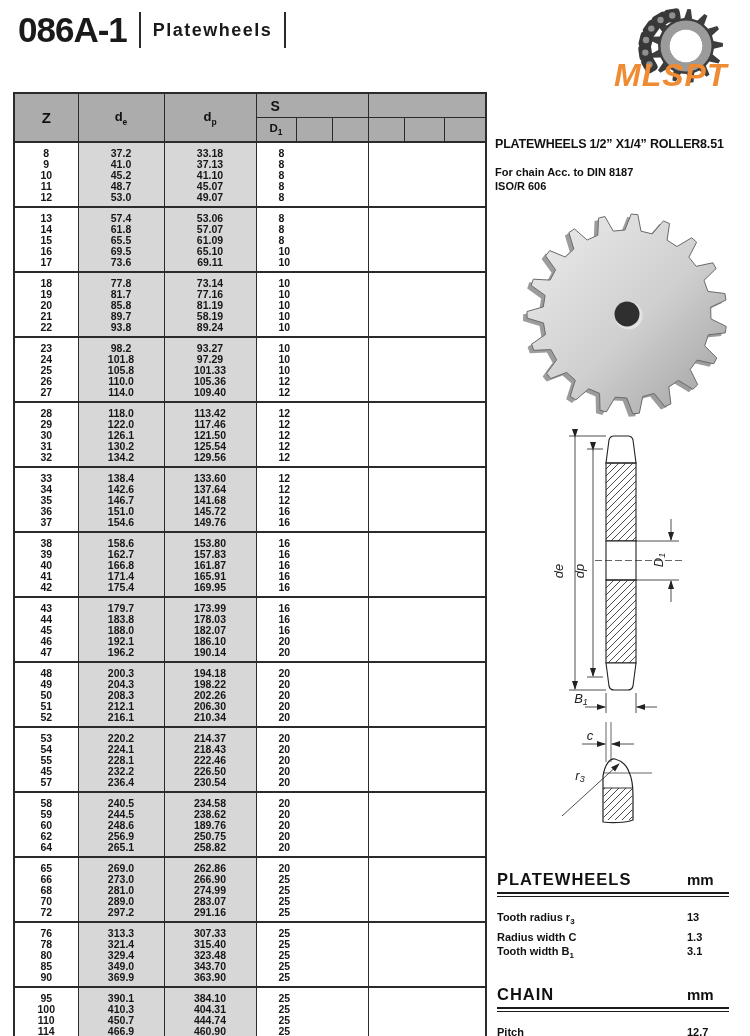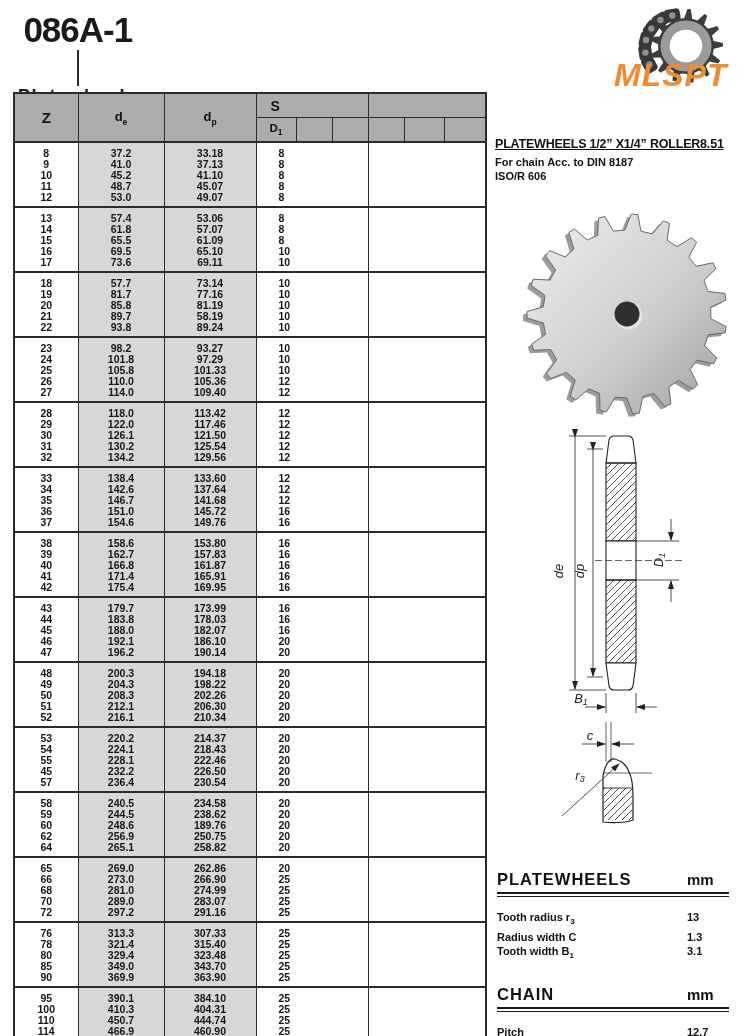--- a/index.html
+++ b/index.html
@@ -2,21 +2,21 @@
 <html><head>
 <meta charset="utf-8">
 <style>
   html,body { margin:0; padding:0; background:#ffffff; }
   #page {
     position:relative; width:750px; height:1036px; background:#fff;
     font-family:"Liberation Sans", sans-serif; color:#111; overflow:hidden;
   }
 
   
-  #page-header { position:absolute; left:18px; top:10px; display:flex; align-items:center;flex-direction:column; }
+  #page-header { position:absolute; left:18px; top:10px; display:flex; align-items:center; }
   #page-code { font-size:35px; font-weight:bold; letter-spacing:-1px; color:#1a1a1a; }
   .title-sep { width:0; height:36px; border-left:2.5px solid #2a2a2a; margin:0 12px; }
   #page-category { font-size:18px; font-weight:bold; letter-spacing:1.5px; color:#1a1a1a; }
 
   
   #brand-logo { position:absolute; left:598px; top:4px; }
 
   
   #main-table {
     position:absolute; left:13px; top:92px; width:472px;
@@ -39,21 +39,21 @@
   }
   #main-table tbody td.c-de, #main-table tbody td.c-dp { background:#D7D7D7; }
   #main-table tbody td.c-de, #main-table tbody td.c-dp,
   #main-table tbody td.c-s, #main-table tbody td.c-x { border-left:1px solid #2b2b2b; }
   #main-table tbody tr:first-child td { padding-top:5px; }
   #main-table tbody tr:last-child td { padding-bottom:3px; }
   #main-table tbody td.c-s { text-align:left; padding-left:22px; }
 
   
   #info-panel { position:absolute; left:495px; top:137px; width:255px; }
-  #info-title { font-size:12.5px; font-weight:bold; letter-spacing:-0.2px; margin-bottom:4px;text-decoration:underline; }
+  #info-title { font-size:12.5px; font-weight:bold; letter-spacing:-0.2px; margin-bottom:14px; }
   .info-line { font-size:11px; font-weight:bold; line-height:14px; }
 
   
   #platewheel-photo { position:absolute; left:508px; top:210px; }
   #cross-section { position:absolute; left:533px; top:423px; }
   #tooth-profile { position:absolute; left:560px; top:714px; }
   .dim-text { font-size:13px; font-style:italic; fill:#222; font-family:"Liberation Sans",sans-serif; }
   .dim-small { font-size:9px; }
 
   
@@ -206,21 +206,21 @@
           <td class="c-z" colspan="1">17</td>
           <td class="c-de" colspan="1">73.6</td>
           <td class="c-dp" colspan="1">69.11</td>
           <td class="c-s" colspan="3">10</td>
           <td class="c-x" colspan="3"></td>
         </tr>
       </tbody>
       <tbody>
         <tr>
           <td class="c-z" colspan="1">18</td>
-          <td class="c-de" colspan="1">57.7</td>
+          <td class="c-de" colspan="1">77.8</td>
           <td class="c-dp" colspan="1">73.14</td>
           <td class="c-s" colspan="3">10</td>
           <td class="c-x" colspan="3"></td>
         </tr>
         <tr>
           <td class="c-z" colspan="1">19</td>
           <td class="c-de" colspan="1">81.7</td>
           <td class="c-dp" colspan="1">77.16</td>
           <td class="c-s" colspan="3">10</td>
           <td class="c-x" colspan="3"></td>

